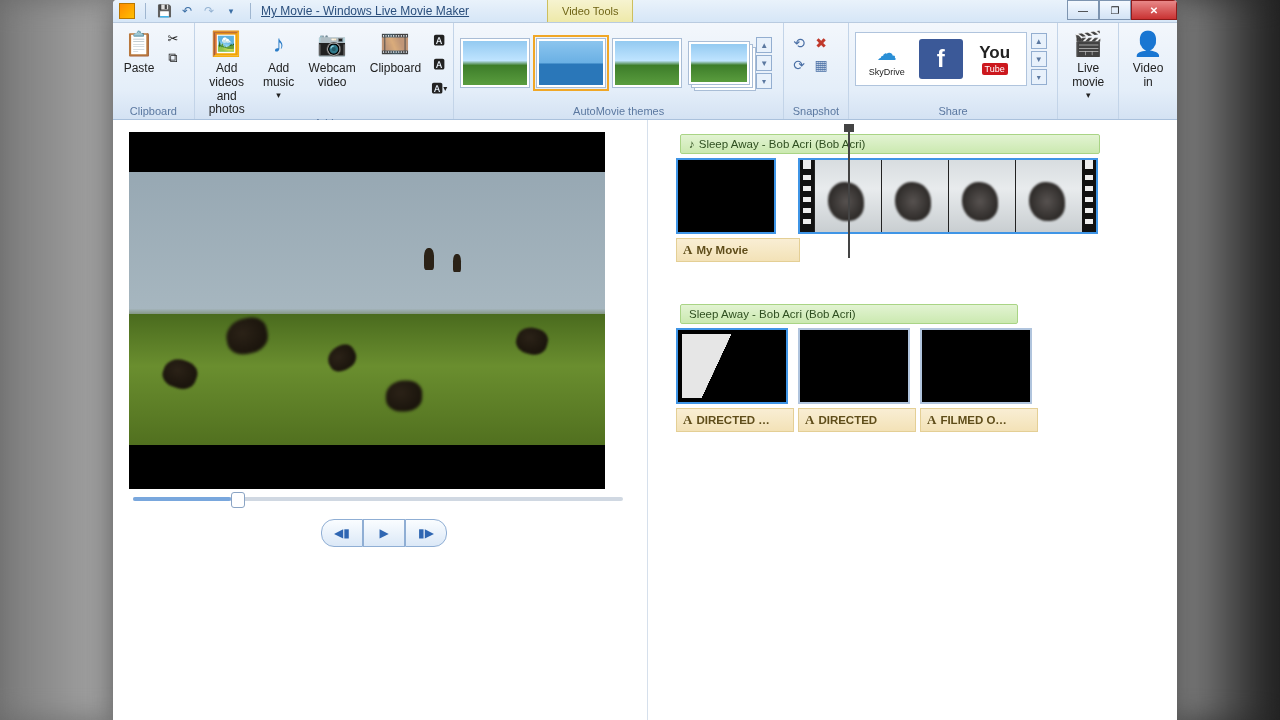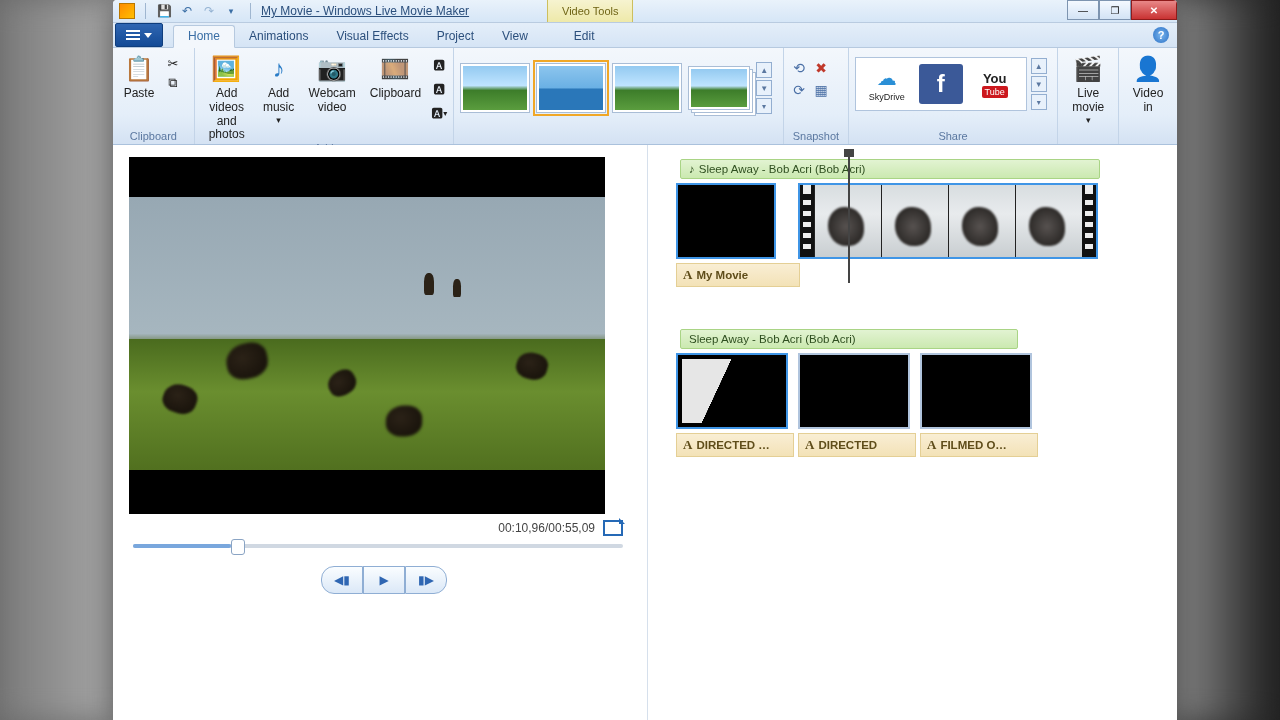--- a/index.html
+++ b/index.html
@@ -121,33 +121,20 @@
       </div>
       <span class="title-text">My Movie - Windows Live Movie Maker</span>
       <div class="contextual-tab">Video Tools</div>
       <div class="win-controls">
         <div class="win-btn">—</div>
         <div class="win-btn">❐</div>
         <div class="win-btn close">✕</div>
       </div>
     </div>
 
-    <div class="tabstrip">
-      <div class="file-menu">
-        <div class="bar"></div>
-        <div class="caret"></div>
-      </div>
-      <div class="tab active">Home</div>
-      <div class="tab">Animations</div>
-      <div class="tab">Visual Effects</div>
-      <div class="tab">Project</div>
-      <div class="tab">View</div>
-      <div class="tab" style="margin-left:18px">Edit</div>
-      <div class="help-ico">?</div>
-    </div>
 
     <div class="ribbon">
 
       <div class="group" style="width:72px">
         <div class="group-body">
           <div class="big-btn">
             <div class="ico">📋</div>
             <span>Paste</span>
           </div>
           <div class="small-stack">
@@ -193,20 +180,21 @@
             <div class="theme-thumb sel" style="background:linear-gradient(180deg,#8fc7ef,#6ab0e4 50%,#2a77b9 52%,#2a77b9)"></div>
             <div class="theme-thumb"></div>
             <div class="theme-thumb stack"></div>
             <div class="gallery-scroll">
               <div>▲</div>
               <div>▼</div>
               <div>▾</div>
             </div>
           </div>
         </div>
+        <div class="group-label">AutoMovie themes</div>
       </div>
 
       <div class="group" style="width:54px">
         <div class="group-body">
           <div class="edit-grid">
             <div>⟲</div>
             <div style="color:#c0392b">✖</div>
             <div>⟳</div>
             <div>▦</div>
           </div>
@@ -220,21 +208,21 @@
             <div class="share-gallery">
               <div class="share-item">
                 <div style="font-size:20px;color:#2a8fd6">☁</div>
                 <span>SkyDrive</span>
               </div>
               <div class="share-item">
                 <div class="fb">f</div>
               </div>
               <div class="share-item">
                 <div class="yt">
-                  <span style="font-weight:bold;font-size:13px;color:#222">You</span>
+                  <span style="font-weight:bold;font-size:17px;color:#222">You</span>
                   <span class="yt-red">Tube</span>
                 </div>
               </div>
             </div>
             <div class="gallery-scroll">
               <div>▲</div>
               <div>▼</div>
               <div>▾</div>
             </div>
           </div>
@@ -275,24 +263,20 @@
               <div class="bird" style="left:22%;top:56%;transform:scale(1.6) rotate(-12deg)"></div>
               <div class="bird" style="left:8%;top:70%;transform:scale(1.3) rotate(20deg)"></div>
               <div class="bird" style="left:42%;top:64%;transform:scale(1.1) rotate(-30deg)"></div>
               <div class="bird" style="left:62%;top:28%;width:10px;height:22px;background:#2b2217;filter:none;border-radius:40% 40% 20% 20%"></div>
               <div class="bird" style="left:68%;top:30%;width:8px;height:18px;background:#2b2217;filter:none;border-radius:40% 40% 20% 20%"></div>
               <div class="bird" style="left:82%;top:58%;transform:scale(1.2) rotate(15deg)"></div>
               <div class="bird" style="left:55%;top:78%;transform:scale(1.4)"></div>
             </div>
           </div>
         </div>
-        <div class="time-row">
-          <span>00:10,96/00:55,09</span>
-          <div class="fs-ico"></div>
-        </div>
         <div class="seek">
           <div class="prog"></div>
           <div class="thumb"></div>
         </div>
         <div class="play-controls">
           <div class="pc-btn">◀▮</div>
           <div class="pc-btn">▶</div>
           <div class="pc-btn">▮▶</div>
         </div>
       </div>

